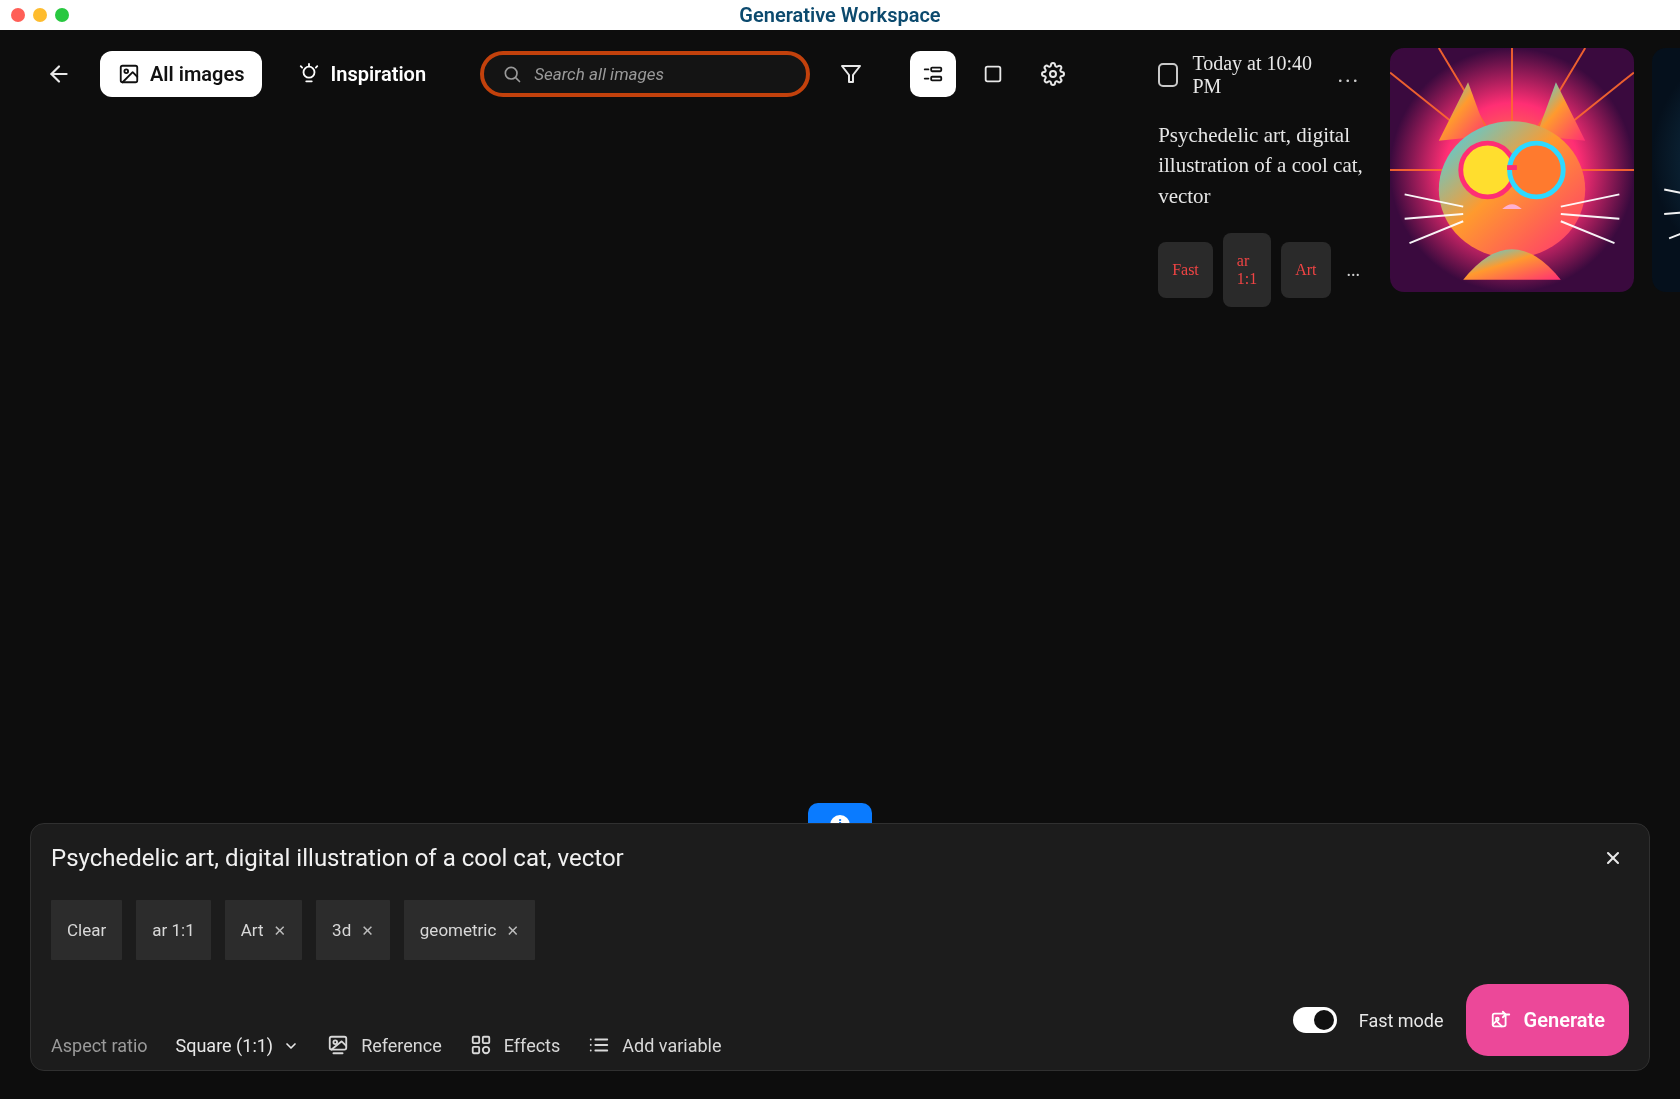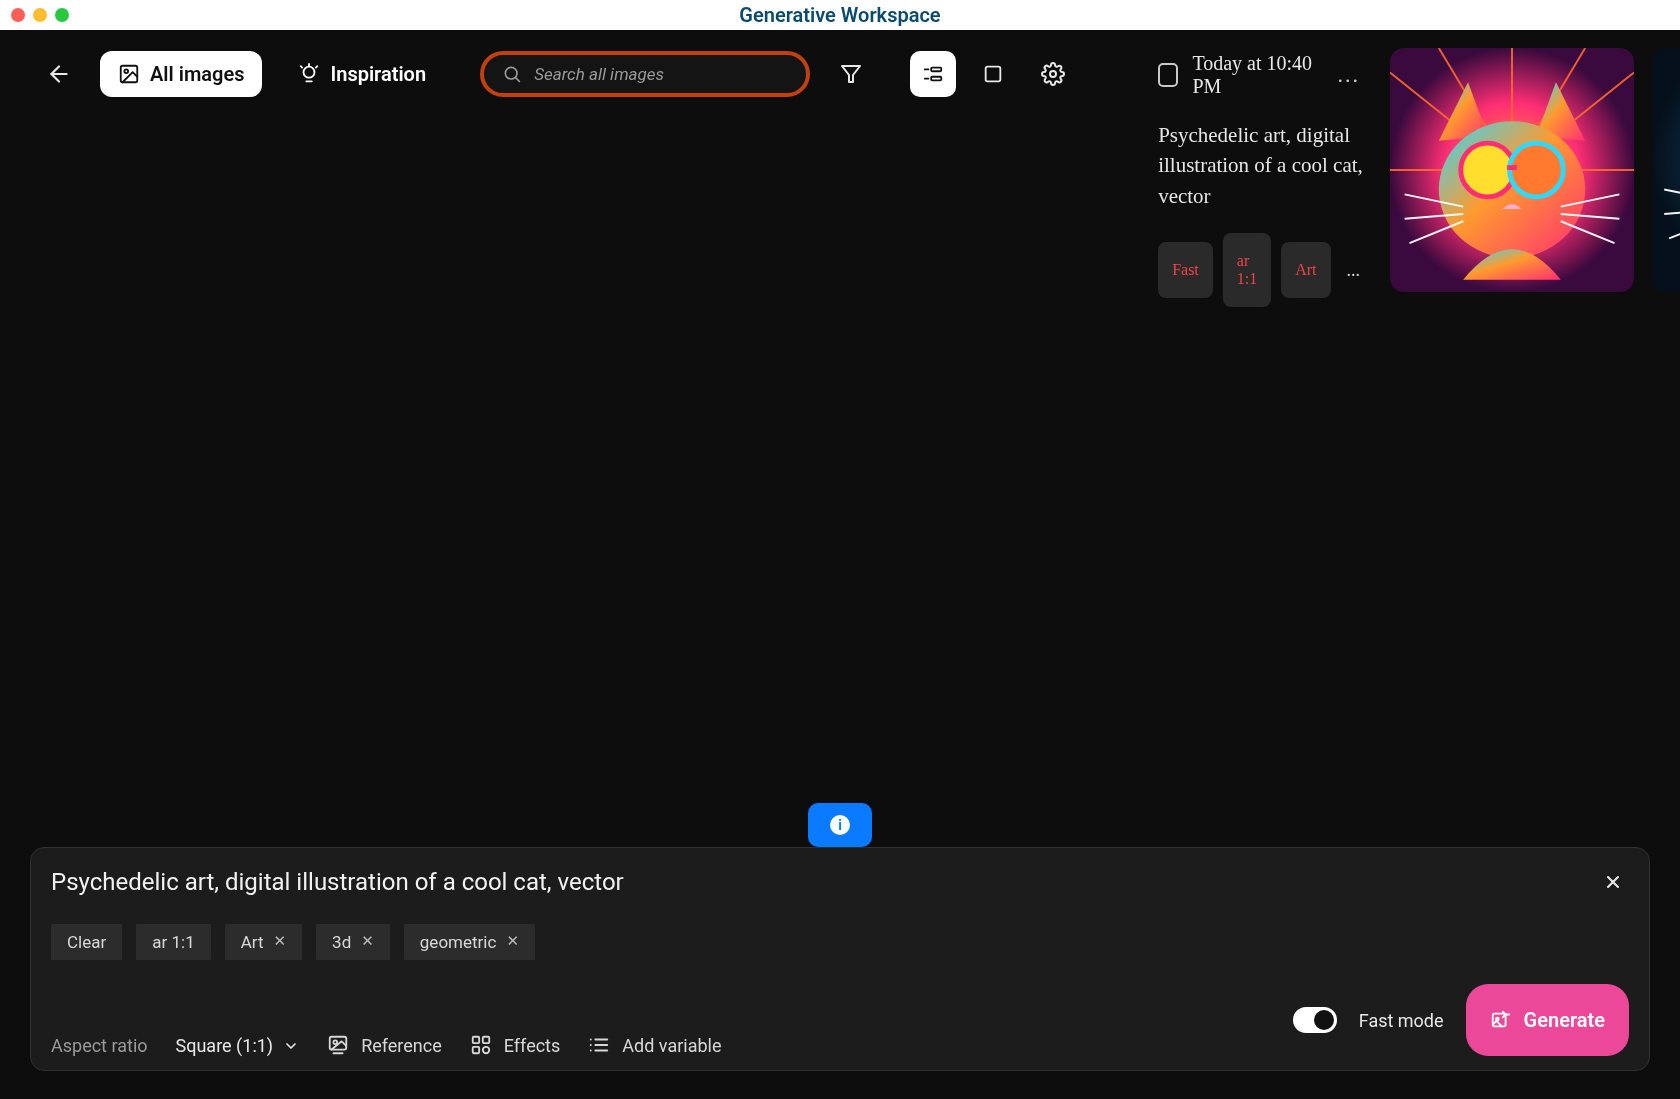--- a/index.html
+++ b/index.html
@@ -47,21 +47,21 @@
   
   .tip { position:absolute; left:50%; transform:translateX(-50%); bottom:252px; background:#0a7bff; color:#fff; font-size:19px; padding:12px 22px; border-radius:10px; display:flex; align-items:center; gap:14px; }
   .tip .info-ic{ width:20px; height:20px; border-radius:50%; background:#fff; color:#0a7bff; display:flex; align-items:center; justify-content:center; font-weight:700; font-size:14px;}
 
   
   .footer { position:absolute; left:30px; right:30px; bottom:28px; background:#1c1c1c; border:1px solid #303030; border-radius:14px; padding:18px 20px 14px 20px; }
   .footer .row1 { display:flex; align-items:center; }
   .footer .prompt-text { flex:1; font-size:24px; color:#f1f1f1; }
   .close-x { color:#e8e8e8; cursor:pointer; padding:6px; font-size:22px; }
   .footer .row2 { display:flex; gap:14px; margin-top:26px; align-items:center; }
-  .chip { background:#2c2c2c; color:#d8d8d8; font-size:17px; padding:8px 16px; border-radius:1px; display:flex; align-items:flex-start; gap:10px; cursor:pointer; }
+  .chip { background:#2c2c2c; color:#d8d8d8; font-size:17px; padding:20px 16px; border-radius:1px; display:flex; align-items:flex-end; gap:10px; cursor:pointer; }
   .chip .x { font-size:15px; color:#bcbcbc; }
   .footer .row3 { display:flex; align-items:flex-end; gap:28px; margin-top:24px; color:#b8b8b8; font-size:18px;}
   .label-muted { color:#9a9a9a; font-size:18px;}
   .select-like { color:#e8e8e8; display:flex; align-items:center; gap:10px; cursor:pointer; }
   .mini-btn { display:flex; align-items:center; gap:12px; color:#d8d8d8; cursor:pointer; font-size:18px;}
   .row3-right { margin-left:auto; display:flex; align-items:center; gap:22px; }
   .toggle { width:44px; height:26px; border-radius:13px; background:#fff; position:relative; cursor:pointer; }
   .toggle .knob { position:absolute; right:3px; top:3px; width:20px; height:20px; border-radius:50%; background:#111; }
   .generate-btn { background:#ec4899; color:#fff; font-size:20px; font-weight:600; padding:24px 24px; border-radius:22px; display:flex; align-items:center; gap:12px; cursor:pointer; }
   .generate-btn .ic{ display:inline-flex; }

